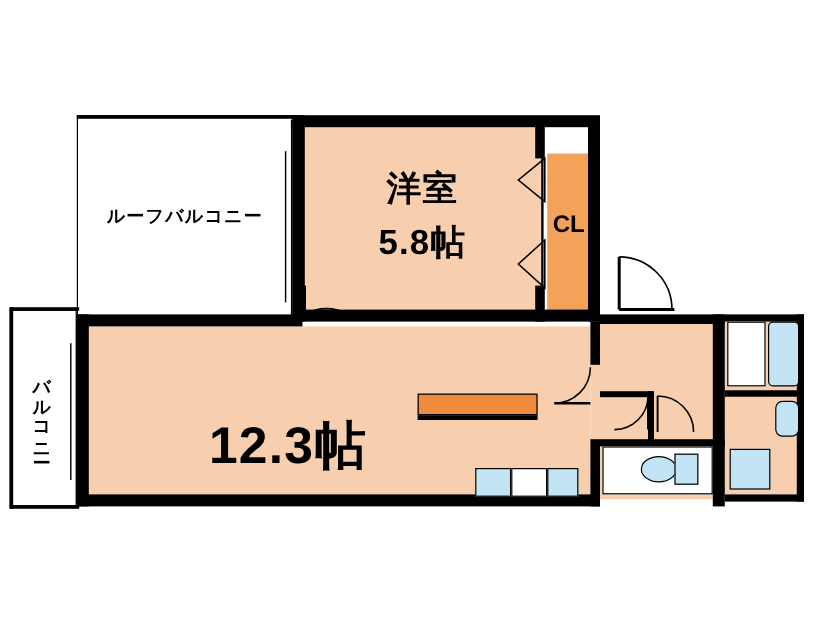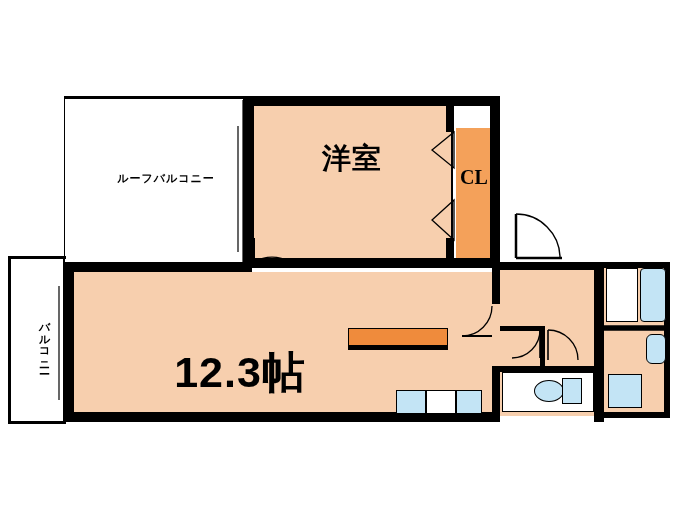--- a/index.html
+++ b/index.html
@@ -35,42 +35,43 @@
   .label {
     position: absolute;
     color: #000000;
     font-weight: bold;
     white-space: nowrap;
     line-height: 1.05;
     text-align: center;
   }
   .lbl-lg { font-size: 29px; letter-spacing: 1px; }
   .lbl-md { font-size: 22px; letter-spacing: 1px; }
-  .lbl-sm { font-size: 11px; letter-spacing: 1px; padding-left: 12px; }
+  .lbl-sm { font-size: 15px; letter-spacing: 1px; }
   .lbl-cl { font-size: 20px; font-weight: bold; letter-spacing: 0px; }
 
   .vert {
     writing-mode: vertical-rl;
     text-orientation: upright;
   }
   .svgwrap { position: absolute; left: 0; top: 0; width: 700px; height: 525px; pointer-events: none; }
 </style>
 </head>
 <body>
 
 <div id="floorplan">
 
   <div class="blk fill-balcony thin" style="left:64px; top:96px; width:180px; height:172px;"></div>
   <div class="label lbl-sm" style="left:66px; top:173px; width:176px;">ルーフバルコニー</div>
 
   <div class="blk fill-room" style="left:252px; top:104px; width:200px; height:160px;"></div>
   <div class="label lbl-lg" style="left:252px; top:143px; width:200px;">洋室</div>
+  <div class="label lbl-lg" style="left:252px; top:188px; width:200px;">5.8帖</div>
 
   <div class="blk fill-cl" style="left:456px; top:128px; width:36px; height:136px;"></div>
-  <div class="label lbl-cl" style="left:456px; top:166px; width:36px; line-height:1.15;font-family:Liberation Serif, serif;">CL</div>
+  <div class="label lbl-cl" style="left:456px; top:176px; width:36px; line-height:1.15;">CL</div>
 
   <div class="blk fill-room" style="left:72px; top:272px; width:420px; height:144px;"></div>
   <div class="label lbl-lg" style="left:120px; top:350px; width:240px; font-size:43px;">12.3帖</div>
 
   <div class="blk fill-balcony thin" style="left:8px; top:258px; width:56px; height:164px;"></div>
   <div class="label lbl-sm vert" style="left:26px; top:268px; height:148px;">バルコニー</div>
 
   <div class="blk fill-room" style="left:500px; top:264px; width:96px; height:152px;"></div>
 
   <div class="blk fill-room" style="left:492px; top:300px; width:14px; height:70px;"></div>

